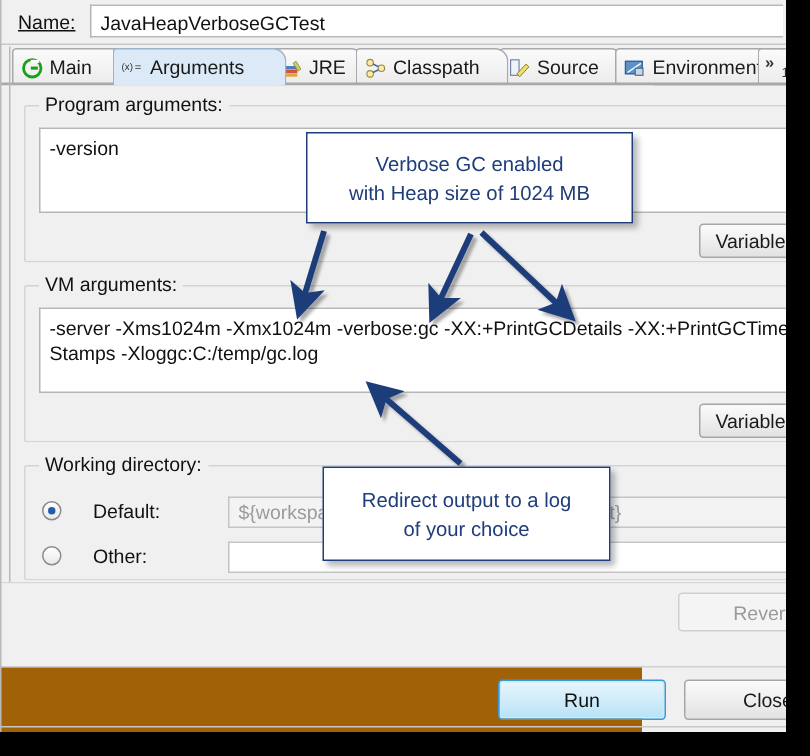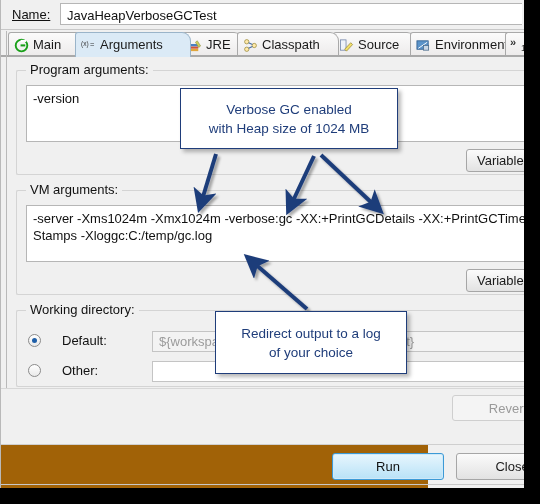--- a/index.html
+++ b/index.html
@@ -270,21 +270,21 @@
     </filter>
   </defs>
   <g stroke="#1f3d7a" stroke-width="4" fill="none" marker-end="url(#ah)" filter="url(#ashadow)">
     <line x1="216" y1="154" x2="202" y2="200"></line>
     <line x1="314" y1="156" x2="292" y2="203"></line>
     <line x1="321" y1="155" x2="374" y2="205"></line>
     <line x1="307" y1="309" x2="254" y2="263"></line>
   </g>
 </svg>
 
-<div class="callout" style="left:180px;top:88px;width:216px;height:59px;">
+<div class="callout" style="left:204px;top:88px;width:216px;height:59px;">
   <div>Verbose GC enabled</div>
   <div>with Heap size of 1024 MB</div>
 </div>
 
 <div class="callout" style="left:215px;top:311px;width:190px;height:61px;">
   <div>Redirect output to a log</div>
   <div>of your choice</div>
 </div>
 
 </body></html>

